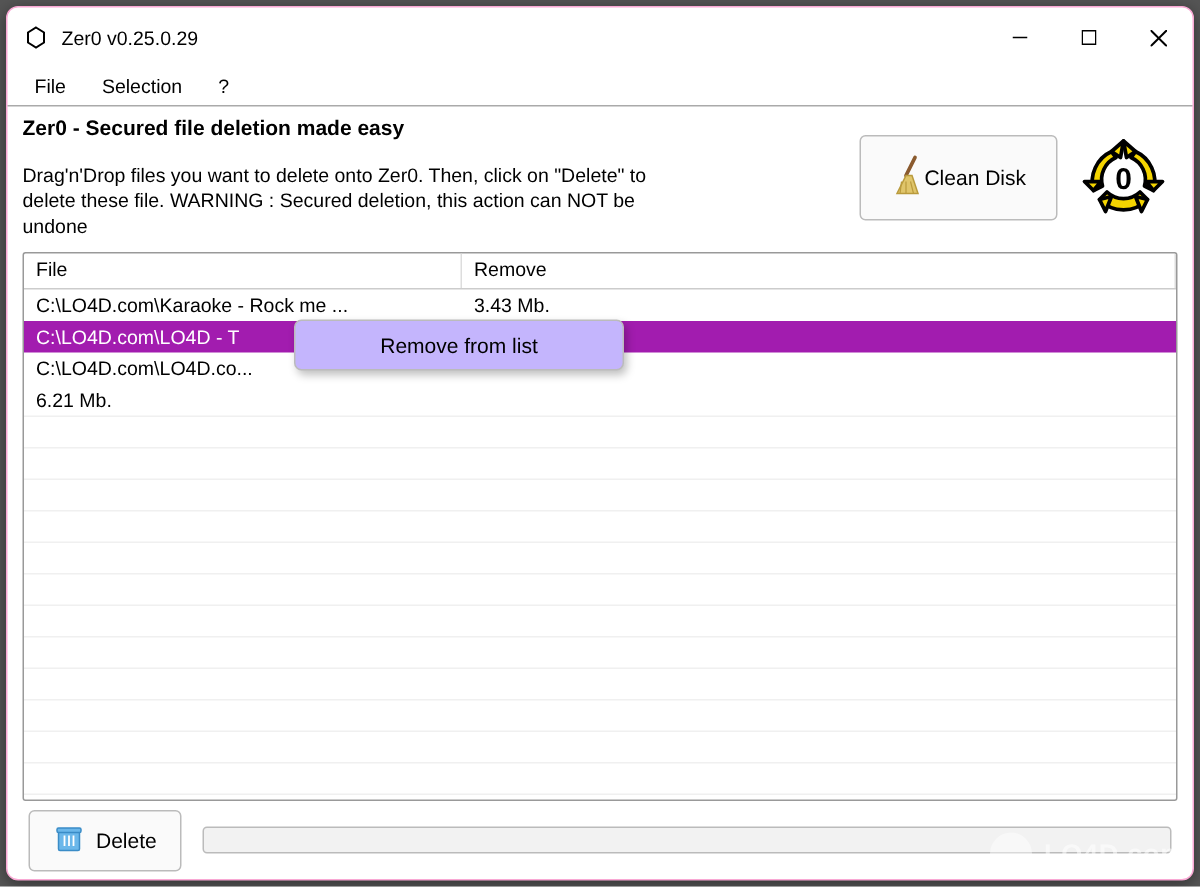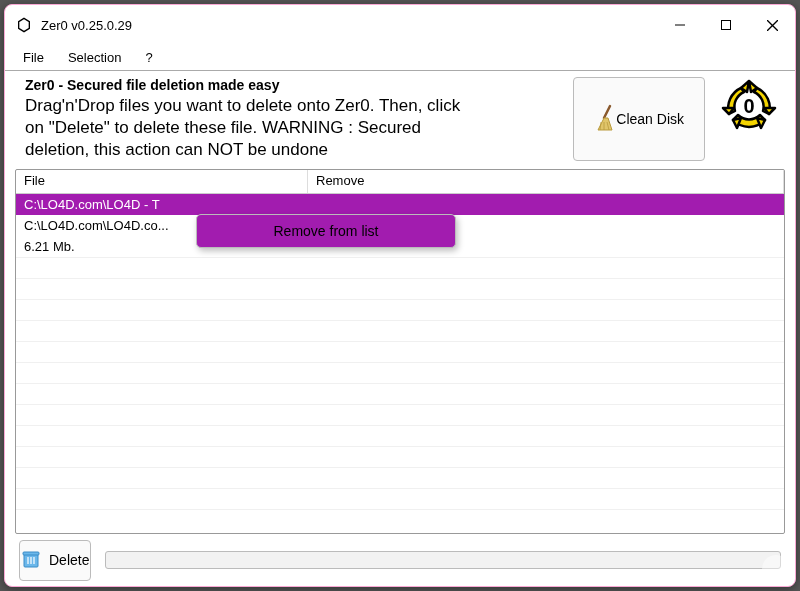--- a/index.html
+++ b/index.html
@@ -42,26 +42,27 @@
     height: 26px;
     display: flex;
     align-items: center;
     padding: 0 8px;
     gap: 4px;
     border-bottom: 1px solid #aaa;
   }
   .menuitem { padding: 2px 10px; }
   .header {
     display: flex;
-    padding: 6px 14px 8px 20px;
+    align-items: center;
+    padding: 6px 14px 8px 10px;
     gap: 12px;
   }
   .header .text { flex: 1; }
   .header .text .htitle { font-weight: bold; font-size: 14px; }
-  .header .text .hdesc { font-size: 17px; margin-top: 2px; line-height: 1.3; max-width: 440px; }
+  .header .text .hdesc { font-size: 13px; margin-top: 16px; line-height: 1.3; max-width: 440px; }
   .cleanbtn {
     border: 1px solid #bbb;
     border-radius: 4px;
     background: #fafafa;
     padding: 12px 20px;
     display: flex; align-items: center; 
     font-size: 14px;
   }
   .logo {
     width: 64px; height: 56px;
@@ -97,22 +98,22 @@
   }
   .row .cell { padding: 0 8px; overflow: hidden; white-space: nowrap; text-overflow: ellipsis; }
   .row .cell.cfile { width: 292px; }
   .row .cell.csize { width: 240px; }
   .row .cell.cmsg { flex: 1; }
   .row.selected { background: #a21caf; color: #fff; }
   .gridline { height: 21px; border-top: 1px solid #f0f0f0; }
   .contextmenu {
     position: absolute;
     left: 180px; top: 44px;
-    width: 260px;
-    background: #a21caf;
+    width: 220px;
+    background: #c4b5fd;
     border: 1px solid #bbb;
     border-radius: 5px;
     box-shadow: 2px 3px 6px rgba(0,0,0,0.25);
     padding: 3px;
     z-index: 50;
   }
   .contextmenu .cmitem {
     padding: 5px 10px;
     text-align: center;
     font-size: 14px;
@@ -122,21 +123,21 @@
     height: 52px;
     display: flex;
     align-items: center;
     padding: 0 14px;
     gap: 14px;
   }
   .deletebtn {
     border: 1px solid #bbb;
     border-radius: 4px;
     background: #fafafa;
-    padding: 8px 1px;
+    padding: 8px 16px;
     display: flex; align-items: center; gap: 8px;
     font-size: 14px;
   }
   .progress {
     flex: 1;
     height: 18px;
     border: 1px solid #bbb;
     border-radius: 3px;
     background: #f2f2f2;
   }
@@ -228,20 +229,25 @@
       </svg>
     </div>
   </div>
 
   <div class="filelist-wrap">
     <div class="col-headers">
       <div class="col col-file">File</div>
       <div class="col col-msg">Remove</div>
     </div>
 
+    <div class="row">
+      <div class="cell cfile">C:\LO4D.com\Karaoke - Rock me ...</div>
+      <div class="cell csize">3.43 Mb.</div>
+      <div class="cell cmsg"></div>
+    </div>
     <div class="row selected">
       <div class="cell cfile">C:\LO4D.com\LO4D - T</div>
       <div class="cell csize"></div>
       <div class="cell cmsg"></div>
     </div>
     <div class="row">
       <div class="cell cfile">C:\LO4D.com\LO4D.co...</div>
       <div class="cell csize"></div>
       <div class="cell cmsg"></div>
     </div>
@@ -282,13 +288,14 @@
       </span>
       <span>Delete</span>
     </button>
     <div class="progress"></div>
   </div>
 
 </div>
 
 <div class="watermark">
   <div class="circ"></div>
+  <span>LO4D.com</span>
 </div>
 
 </body></html>

